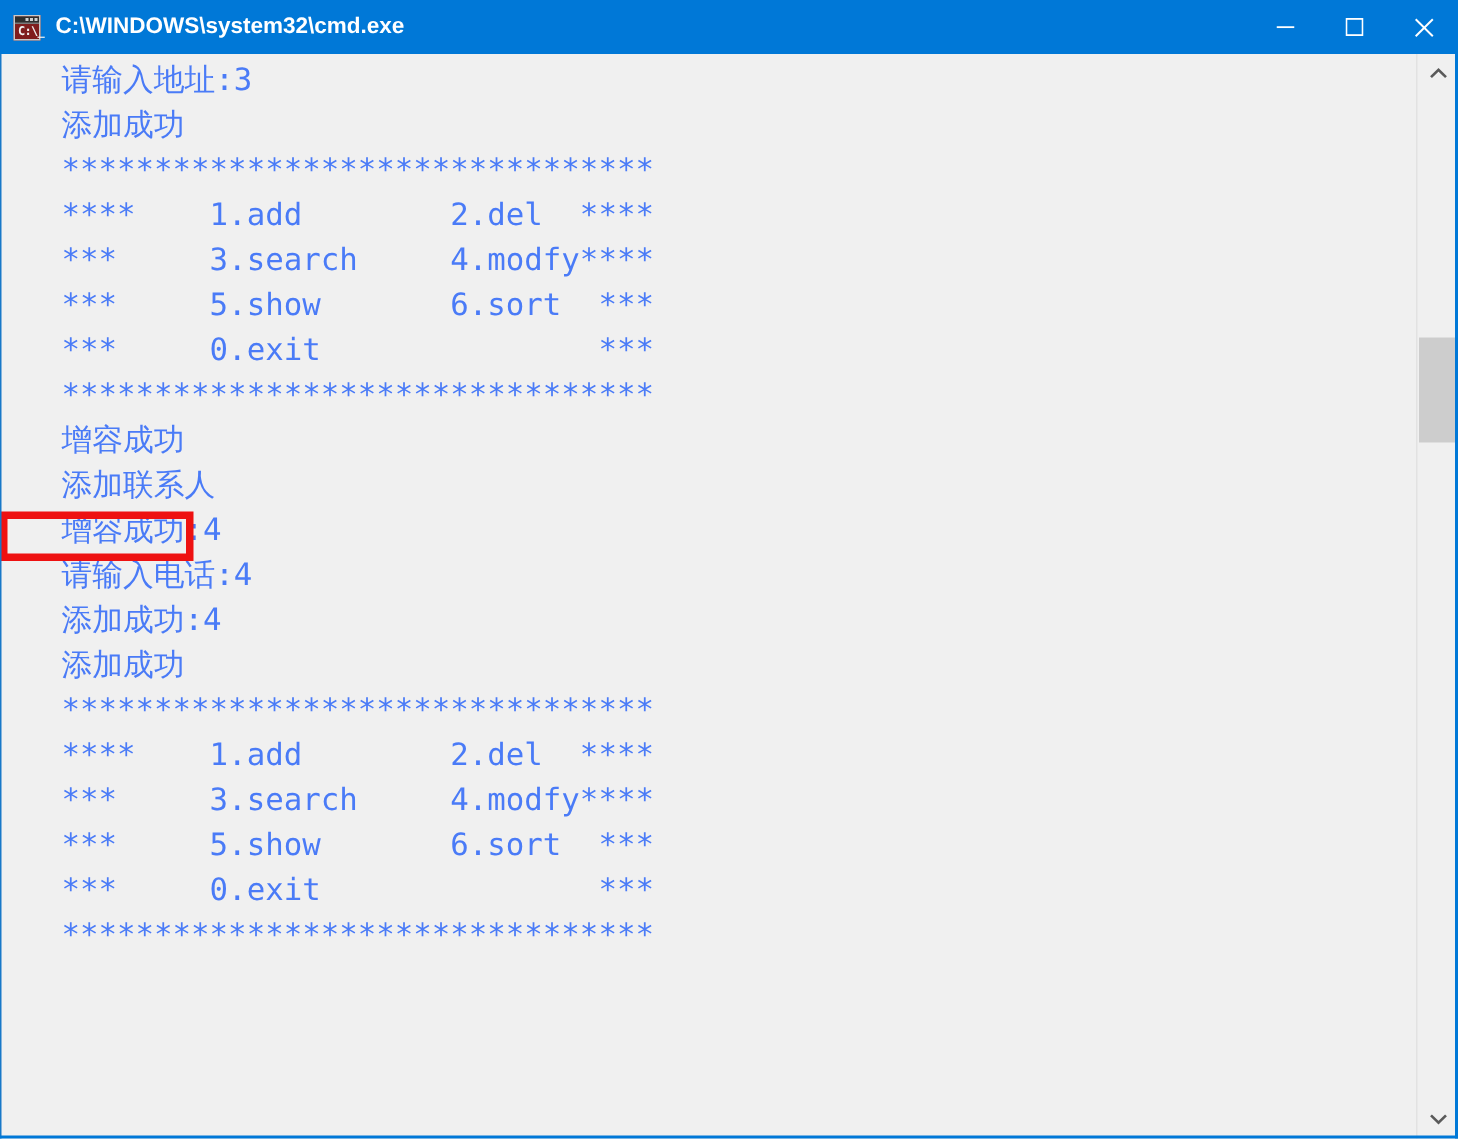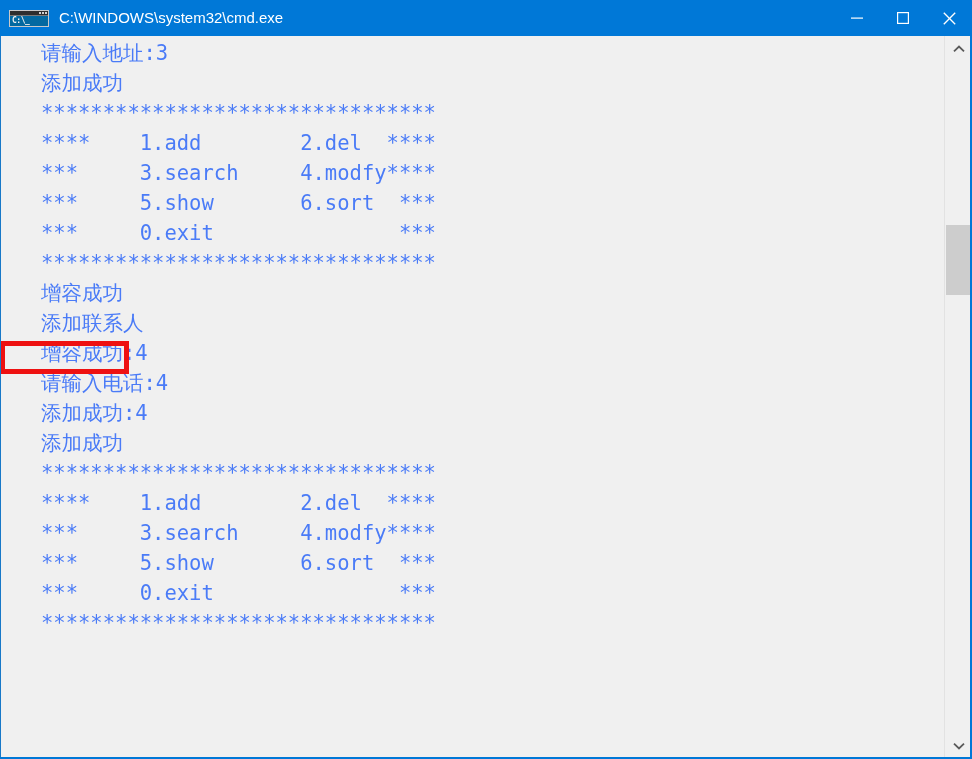--- a/index.html
+++ b/index.html
@@ -34,23 +34,23 @@
     align-items: center;
   }
   #titlebar-left {
     display: flex;
     align-items: center;
     flex: 1 1 auto;
     min-width: 0;
     padding-left: 9px;
   }
   .cmd-icon {
-    width: 40px;
+    width: 18px;
     height: 17px;
-    background: #0369a1;
+    background: #7f1d1d;
     border: 1px solid #c9c9c9;
     box-sizing: border-box;
     position: relative;
     flex: 0 0 auto;
   }
   .cmd-icon .bar {
     position: absolute;
     left: 0;
     top: 0;
     right: 0;
@@ -81,20 +81,21 @@
   }
   #title-text {
     color: #ffffff;
     font-family: "Liberation Sans", sans-serif;
     font-size: 15px;
     line-height: 18px;
     margin-left: 10px;
     white-space: nowrap;
     overflow: hidden;
     text-overflow: ellipsis;
+    font-weight: bold;
   }
 
   #titlebar-controls {
     display: flex;
     align-items: stretch;
     height: 36px;
     flex: 0 0 auto;
   }
   .winbtn {
     width: 46px;

